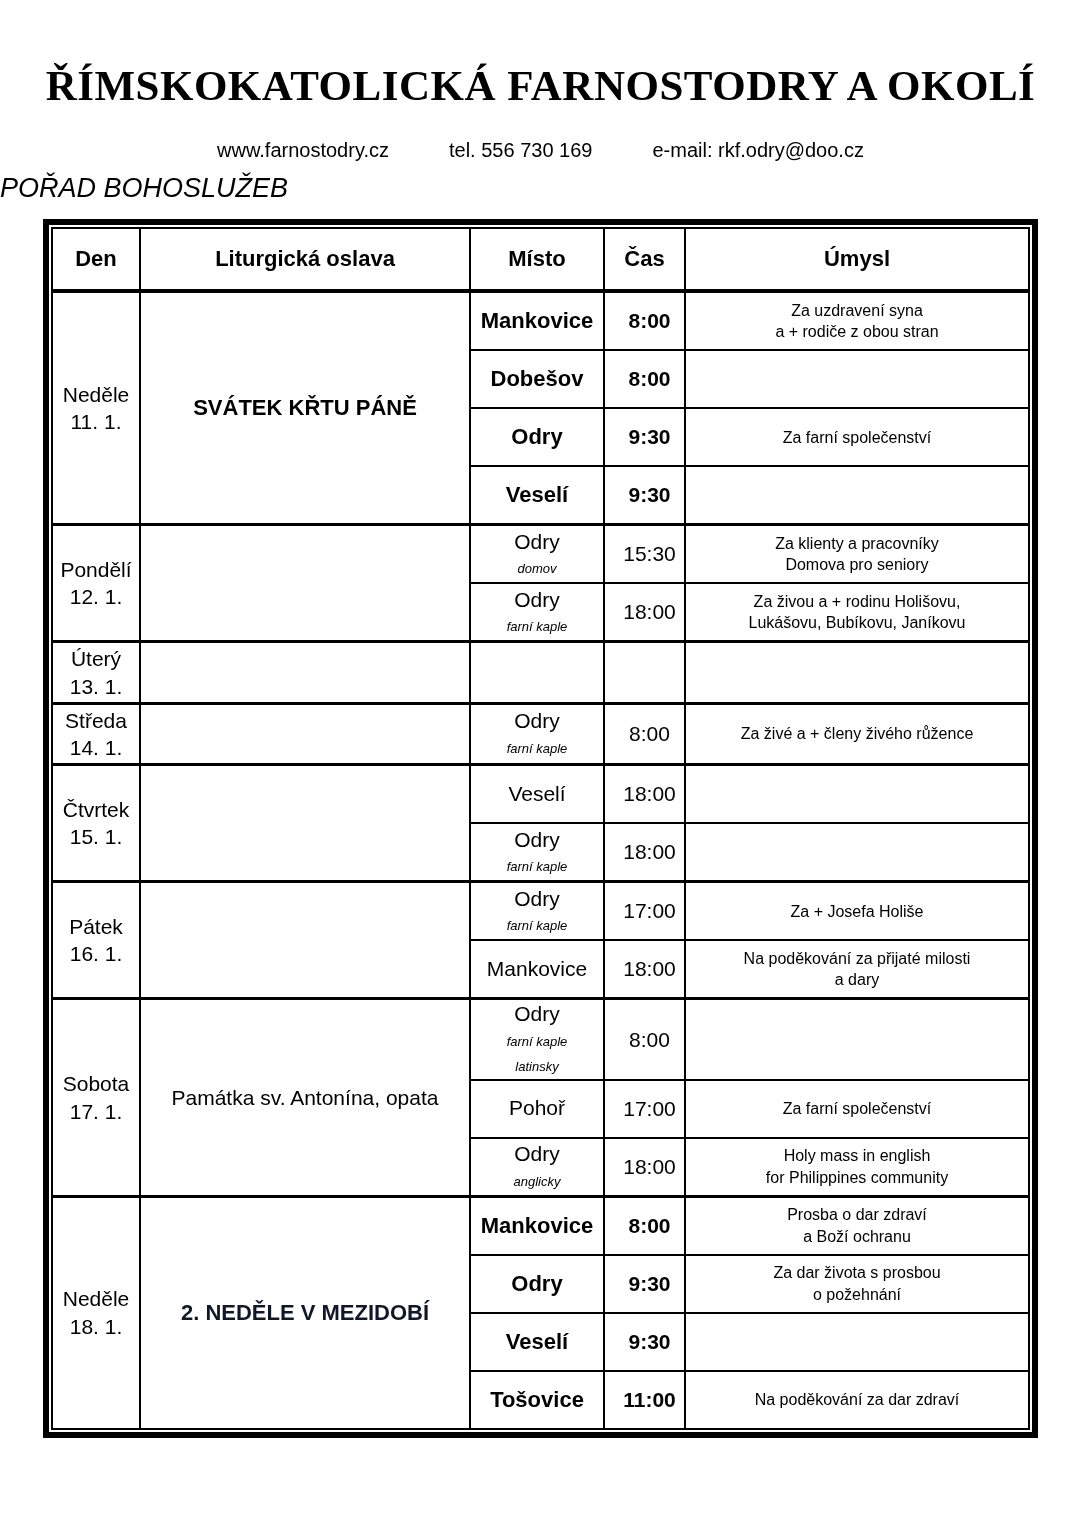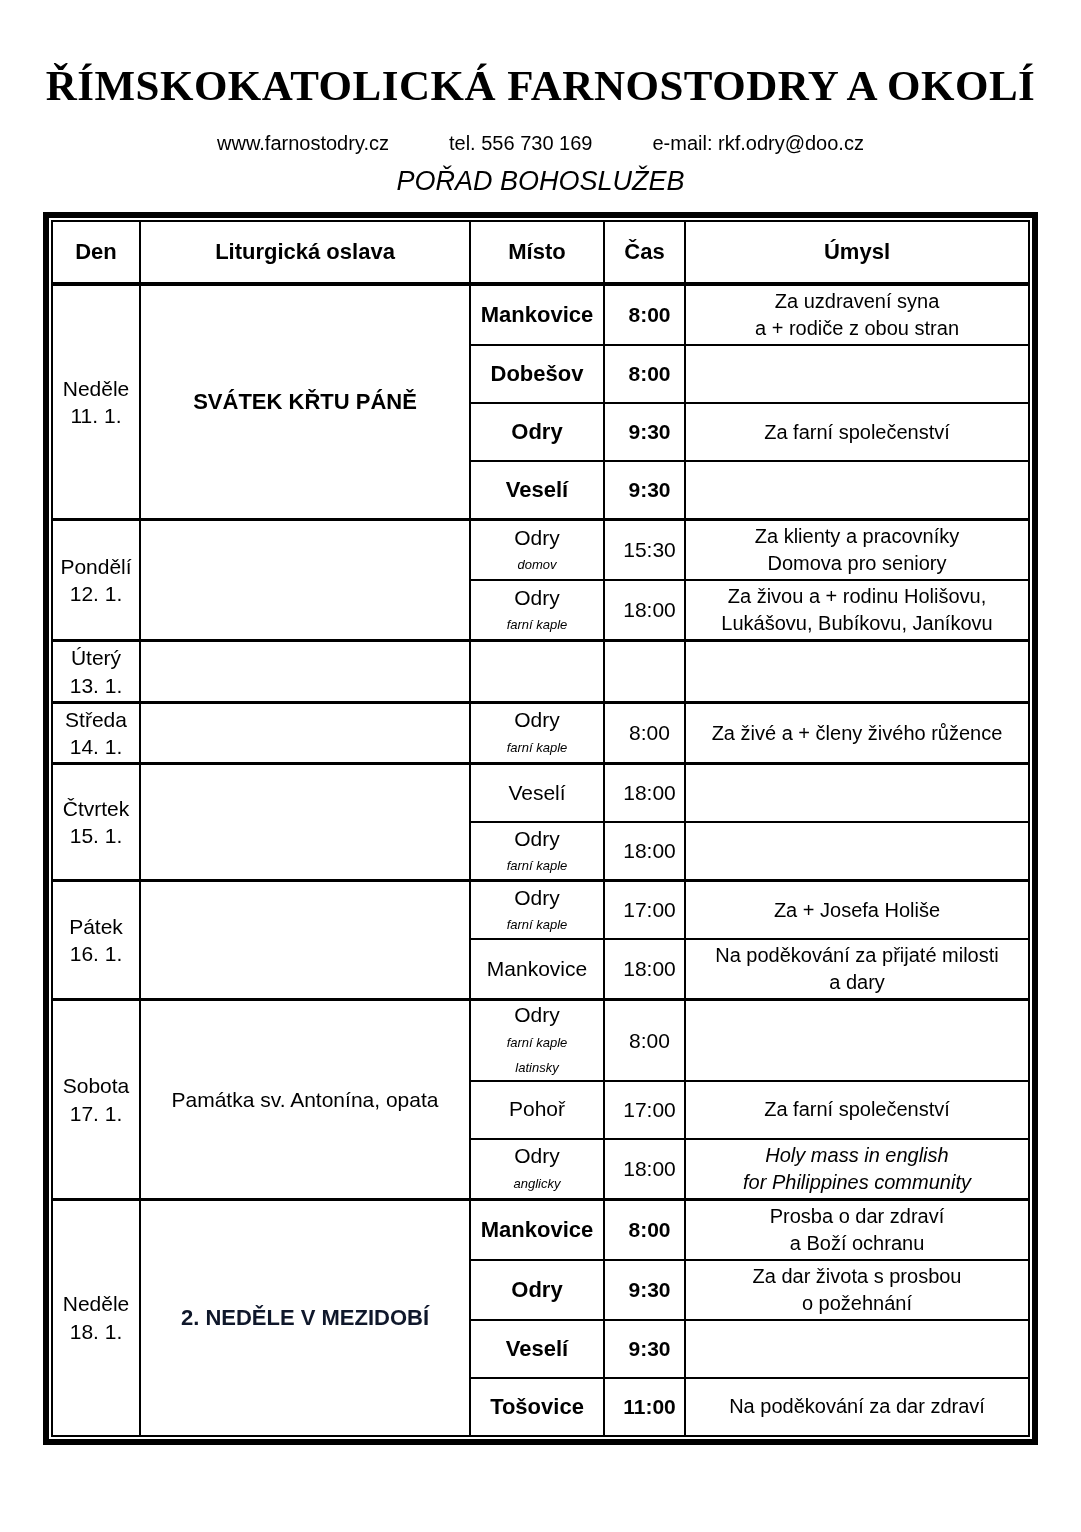--- a/index.html
+++ b/index.html
@@ -11,24 +11,24 @@
   }
   .page{box-sizing:border-box;padding-top:54px;}
   .title{
     margin:8px;text-align:center;
     font-family:"Liberation Serif", serif;
     font-weight:bold;font-size:43px;line-height:1.1;
     letter-spacing:0.5px;white-space:nowrap;
   }
   .contact{
     display:flex;justify-content:center;gap:60px;
-    font-size:20px;margin-top:23px;
+    font-size:20px;margin-top:30px;
   }
   .subtitle{
-    text-align:center;font-style:italic;font-size:27px;margin-top:11px;
+    font-style:italic;font-size:27px;margin-top:11px;
   }
   .table-frame{
     margin:15px 43px 0 43px;
     border:6px solid #000;
     padding:2px;
   }
   table{border-collapse:collapse;width:100%;table-layout:fixed;}
   col.c-den{width:88px;}
   col.c-lit{width:330px;}
   col.c-misto{width:134px;}
@@ -41,23 +41,23 @@
   thead th{font-size:22px;font-weight:bold;height:56px;border-bottom:4px solid #000;}
   tbody td{height:52px;font-size:21px;}
   tr.group-start td{border-top:3px solid #000;}
   td.day{font-size:21px;line-height:1.3;}
   td.celebration{font-size:21px;}
   td.celebration.feast{font-weight:bold;font-size:22px;}
   td.place{line-height:1.18;}
   .place-name{font-size:21px;}
   .note{font-style:italic;font-size:13px;}
   td.time{font-size:21px;padding-left:16px;}
-  td.intention{font-size:20px;line-height:1.35;}
+  td.intention{font-size:16px;line-height:1.35;}
   .b{font-weight:bold;font-size:22px;}
-  td.i{font-style:italic;}
+  td.i{}
 </style>
 </head>
 <body>
 
 <div class="page">
   <h1 class="title">ŘÍMSKOKATOLICKÁ FARNOSTODRY A OKOLÍ</h1>
 
   <div class="contact">
     <span>www.farnostodry.cz</span>
     <span>tel. 556 730 169</span>

